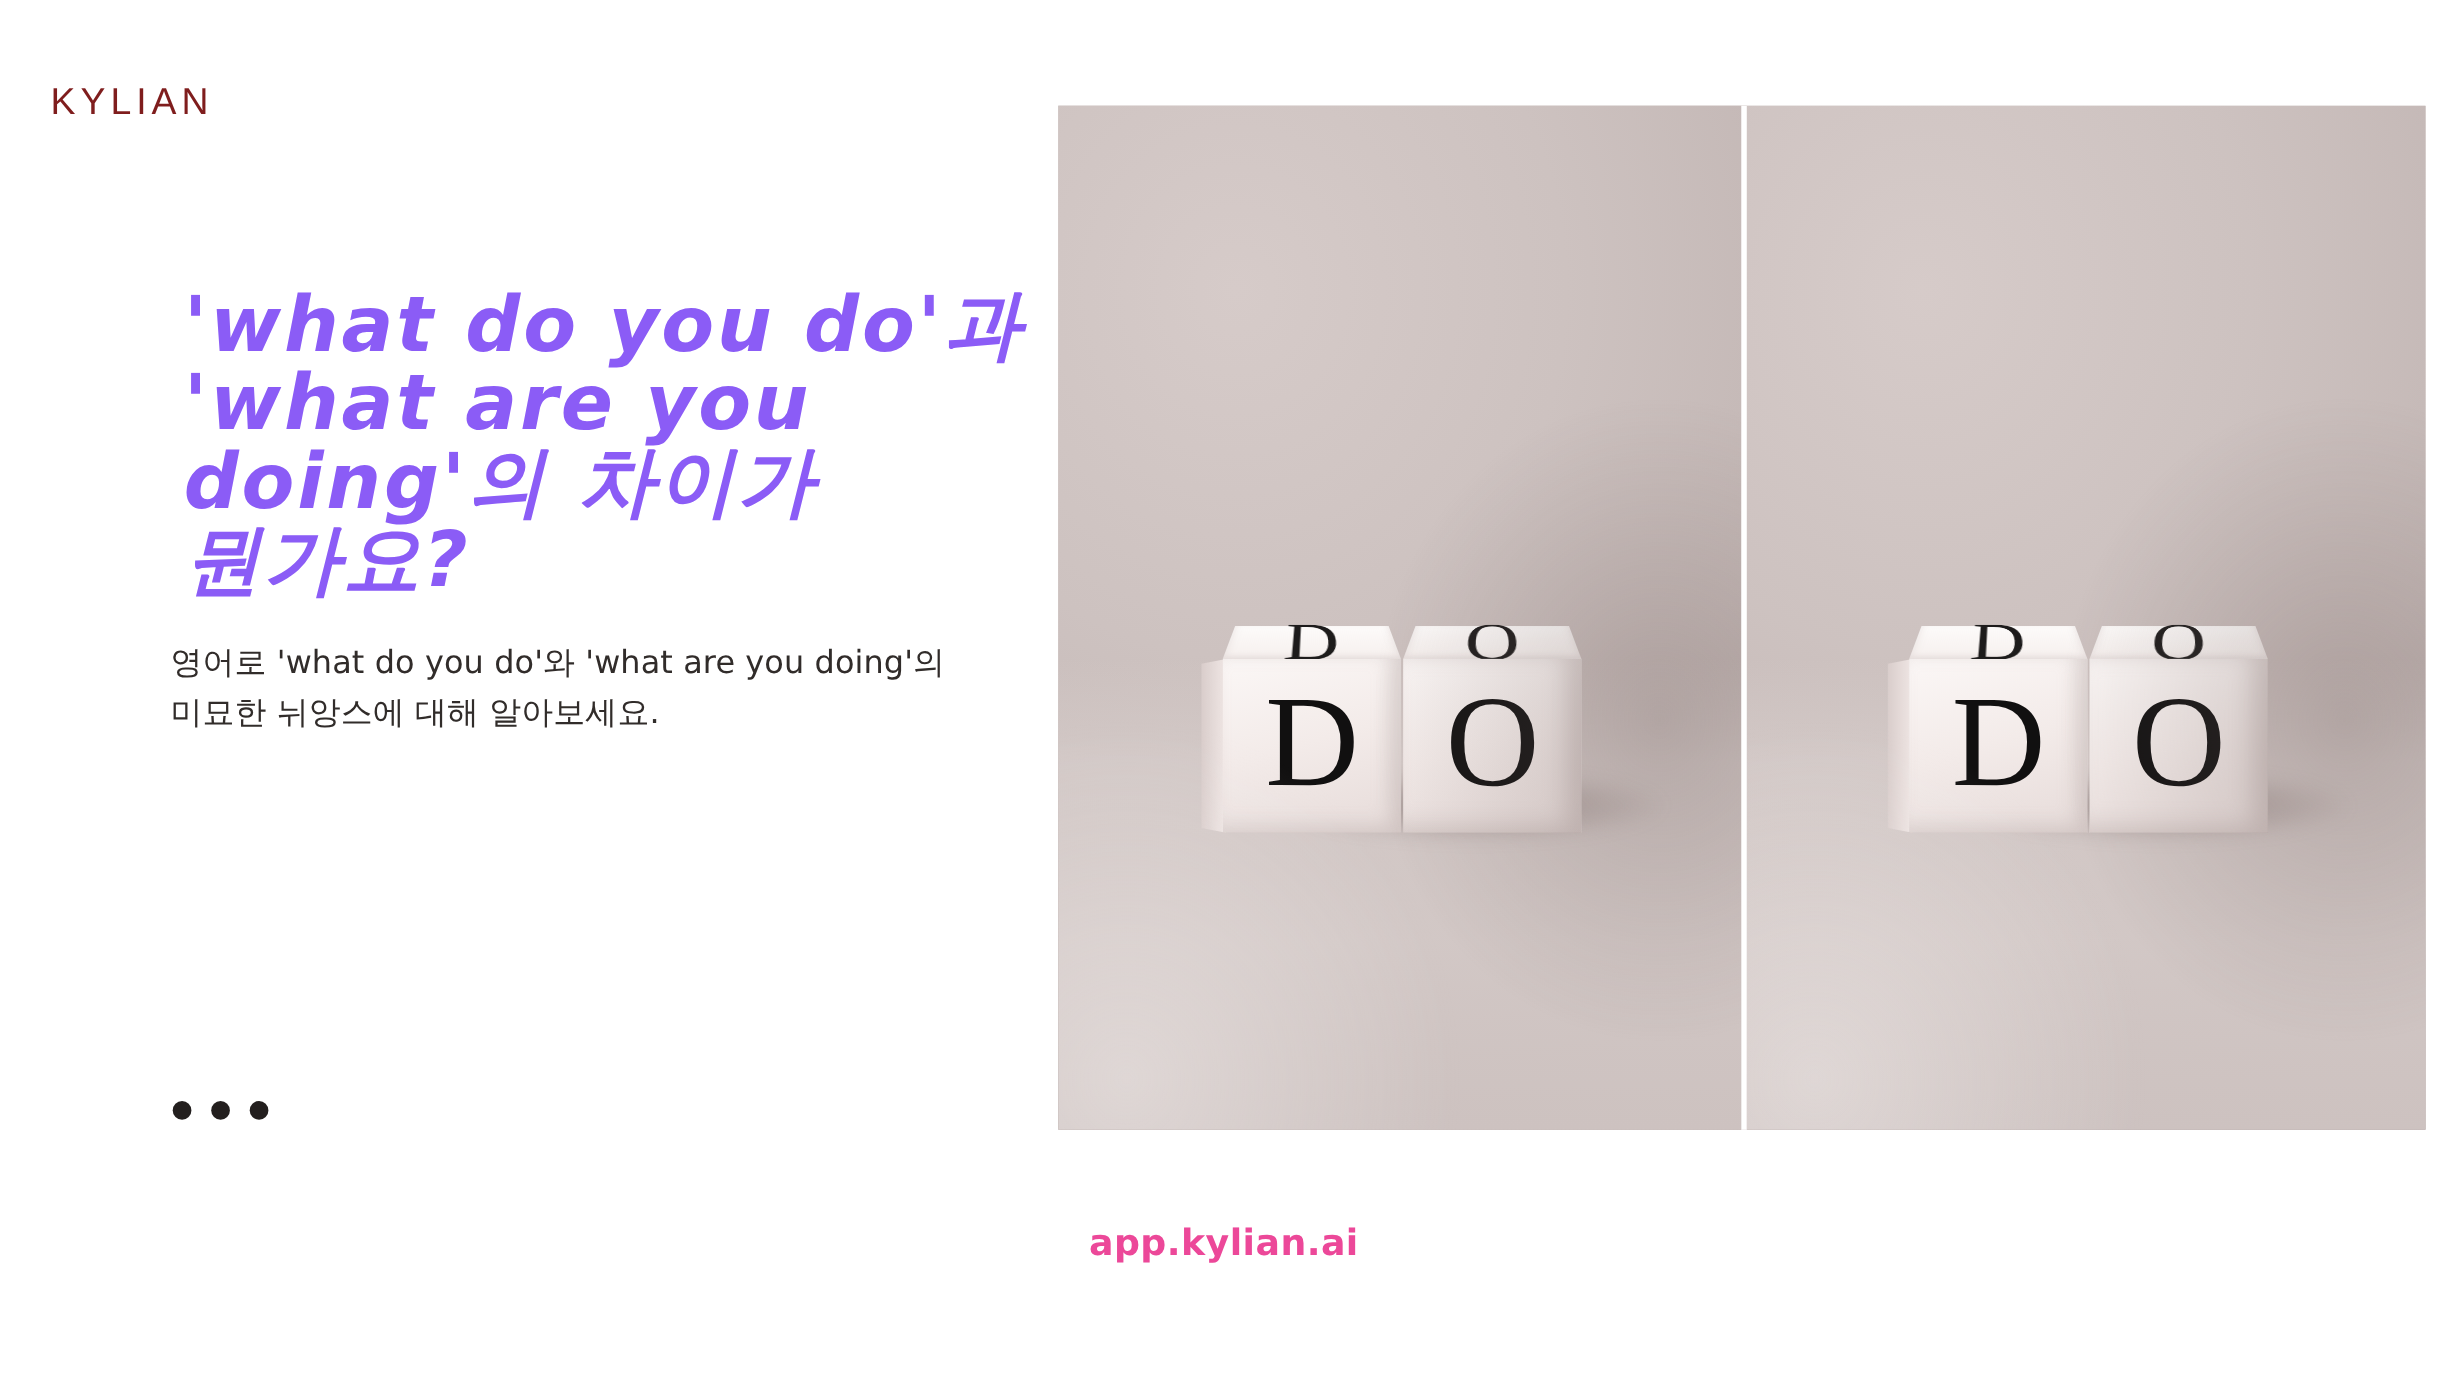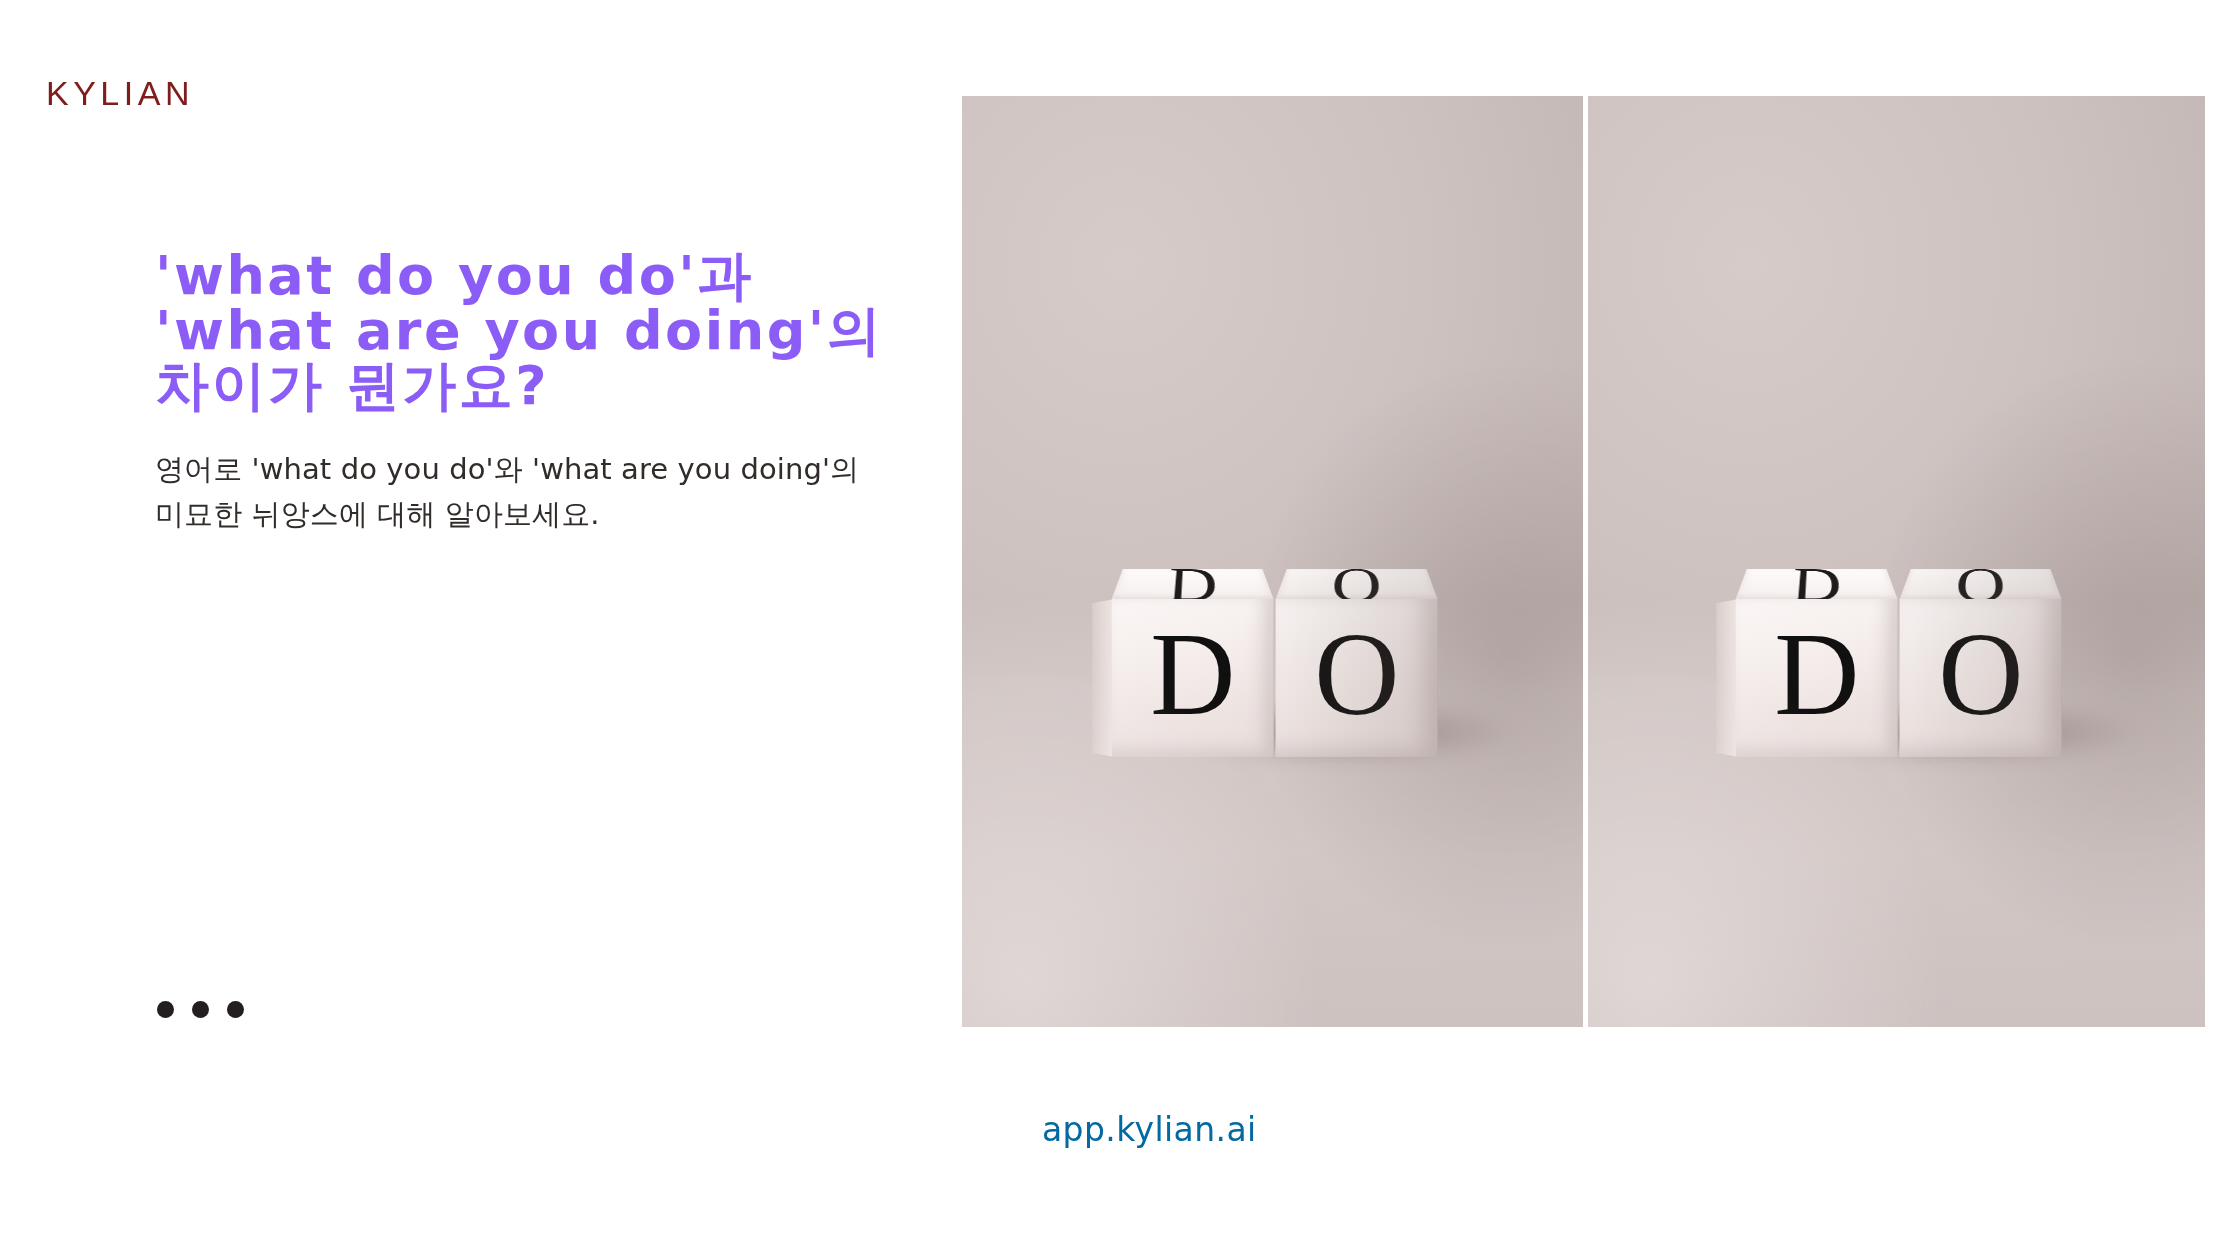--- a/index.html
+++ b/index.html
@@ -33,27 +33,28 @@
   
   .text-col {
     position: absolute;
     left: 155px;
     top: 248px;
     width: 790px;
   }
 
   .headline {
     font-family: "DejaVu Sans", sans-serif;
-    font-size: 54px;
+    font-size: 70px;
     font-weight: 700;
     line-height: 1.02;
     letter-spacing: 2.5px;
     color: #8b5cf6;
-    margin: 0;
+    margin: 12px;
     word-break: keep-all;
+    font-style: italic;
   }
 
   .subtitle {
     margin: 34px 0 18px 0;
     width: 740px;
     font-family: "DejaVu Sans", sans-serif;
     font-size: 29px;
     font-weight: 400;
     line-height: 1.55;
     letter-spacing: 0.1px;
@@ -188,27 +189,27 @@
     transform: scaleY(1.35);
   }
 
   .cube.c1 { left: 58px; }
   .cube.c2 { left: 222px; }
   .cube.c2 .face-front { box-shadow: inset -14px -6px 20px rgba(170,155,153,0.40); }
 
   
   .footer-url {
     position: absolute;
-    left: 1042px;
+    left: 990px;
     top: 1110px;
     font-family: "DejaVu Sans", sans-serif;
     font-size: 33px;
-    font-weight: 400;
+    font-weight: 700;
     letter-spacing: 0.4px;
-    color: #0369a1;
+    color: #ec4899;
     white-space: nowrap;
   }
 </style>
 </head>
 <body>
 
 <div class="brand">KYLIAN</div>
 
 <div class="text-col">
   <h1 class="headline">'what do you do'과 'what are you doing'의 차이가 뭔가요?</h1>

